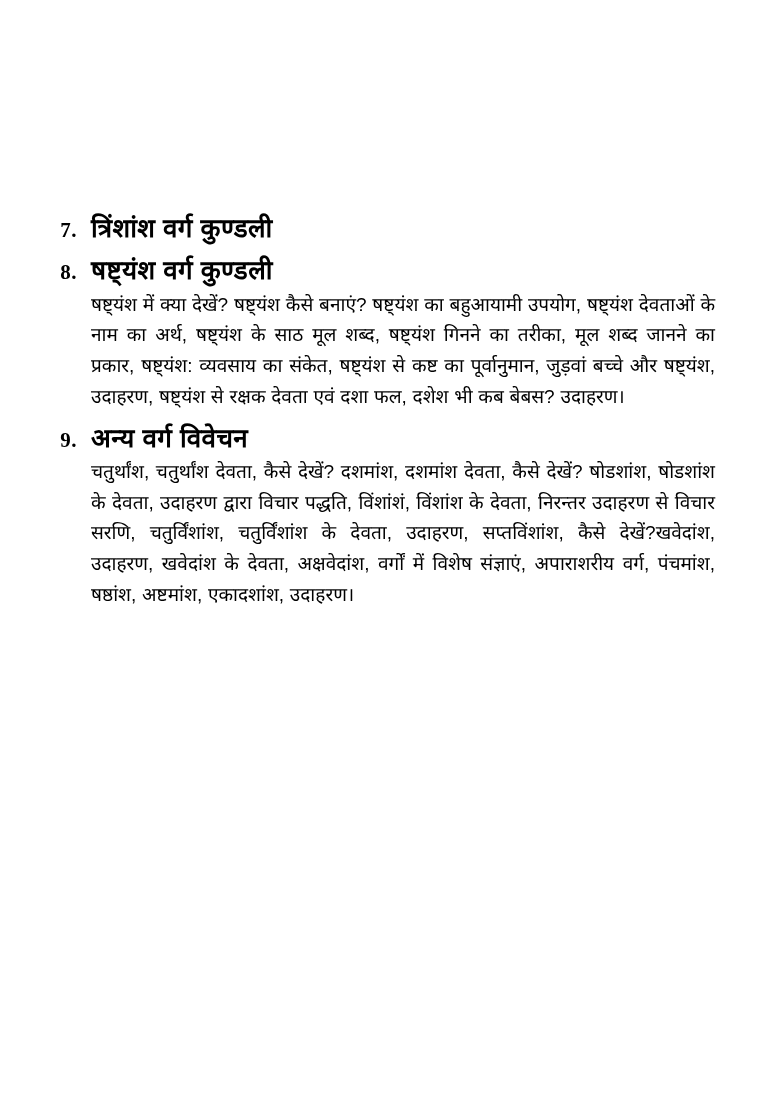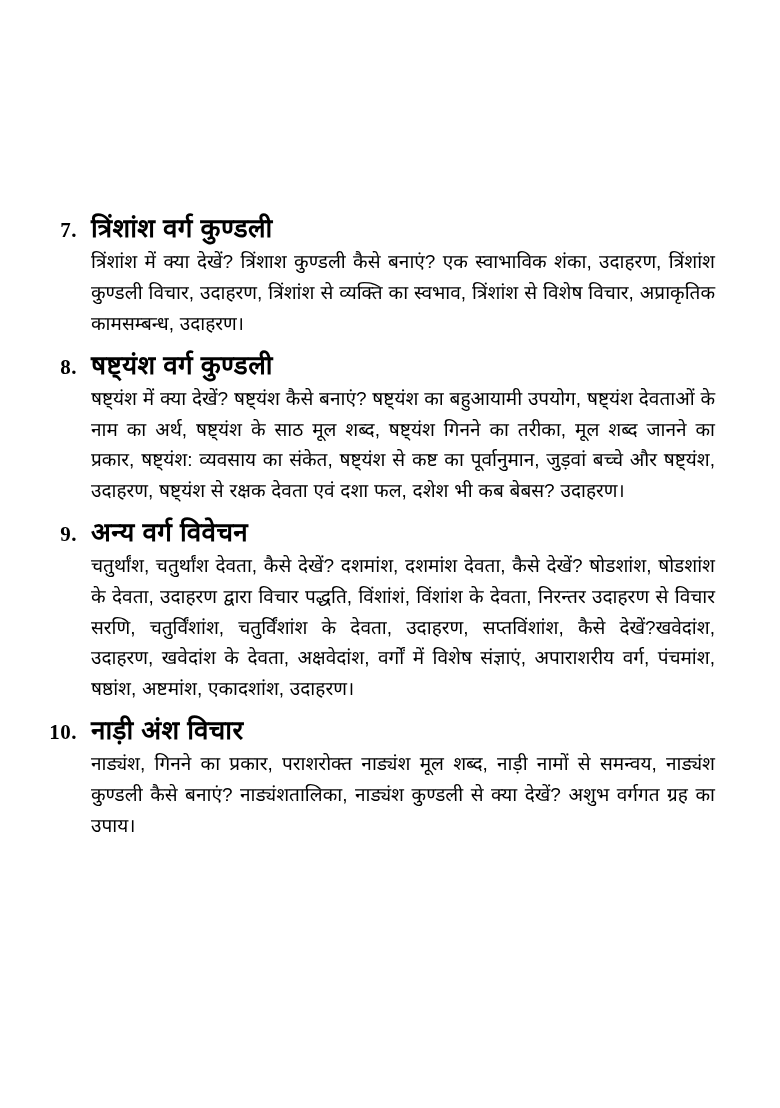--- a/index.html
+++ b/index.html
@@ -80,41 +80,33 @@
 <body>
 
 <div class="page">
   <div class="content">
 
     <div class="entry">
       <div class="entry-headline">
         <span class="entry-number">7.</span>
         <span class="entry-title">त्रिंशांश वर्ग कुण्डली</span>
       </div>
-      <p class="entry-body">त्रिंशांश में क्या देखें? त्रिंशाश कुण्डली कैसे बनाएं? एक स्वाभाविक शंका, उदाहरण, त्रिंशांश कुण्डली विचार, उदाहरण, त्रिंशांश से व्यक्ति का स्वभाव, त्रिंशांश से विशेष विचार, अप्राकृतिक कामसम्बन्ध, उदाहरण।</p>
     </div>
 
     <div class="entry">
       <div class="entry-headline">
         <span class="entry-number">8.</span>
         <span class="entry-title">षष्ट्यंश वर्ग कुण्डली</span>
       </div>
       <p class="entry-body">षष्ट्यंश में क्या देखें? षष्ट्यंश कैसे बनाएं? षष्ट्यंश का बहुआयामी उपयोग, षष्ट्यंश देवताओं के नाम का अर्थ, षष्ट्यंश के साठ मूल शब्द, षष्ट्यंश गिनने का तरीका, मूल शब्द जानने का प्रकार, षष्ट्यंश: व्यवसाय का संकेत, षष्ट्यंश से कष्ट का पूर्वानुमान, जुड़वां बच्चे और षष्ट्यंश, उदाहरण, षष्ट्यंश से रक्षक देवता एवं दशा फल, दशेश भी कब बेबस? उदाहरण।</p>
     </div>
 
     <div class="entry">
       <div class="entry-headline">
         <span class="entry-number">9.</span>
         <span class="entry-title">अन्य वर्ग विवेचन</span>
       </div>
       <p class="entry-body">चतुर्थांश, चतुर्थांश देवता, कैसे देखें? दशमांश, दशमांश देवता, कैसे देखें? षोडशांश, षोडशांश के देवता, उदाहरण द्वारा विचार पद्धति, विंशांशं, विंशांश के देवता, निरन्तर उदाहरण से विचार सरणि, चतुर्विंशांश, चतुर्विंशांश के देवता, उदाहरण, सप्तविंशांश, कैसे देखें?खवेदांश, उदाहरण, खवेदांश के देवता, अक्षवेदांश, वर्गों में विशेष संज्ञाएं, अपाराशरीय वर्ग, पंचमांश, षष्ठांश, अष्टमांश, एकादशांश, उदाहरण।</p>
     </div>
 
-    <div class="entry">
-      <div class="entry-headline">
-        <span class="entry-number">10.</span>
-        <span class="entry-title">नाड़ी अंश विचार</span>
-      </div>
-      <p class="entry-body">नाड्यंश, गिनने का प्रकार, पराशरोक्त नाड्यंश मूल शब्द, नाड़ी नामों से समन्वय, नाड्यंश कुण्डली कैसे बनाएं? नाड्यंशतालिका, नाड्यंश कुण्डली से क्या देखें? अशुभ वर्गगत ग्रह का उपाय।</p>
-    </div>
 
   </div>
 </div>
 
 </body></html>

